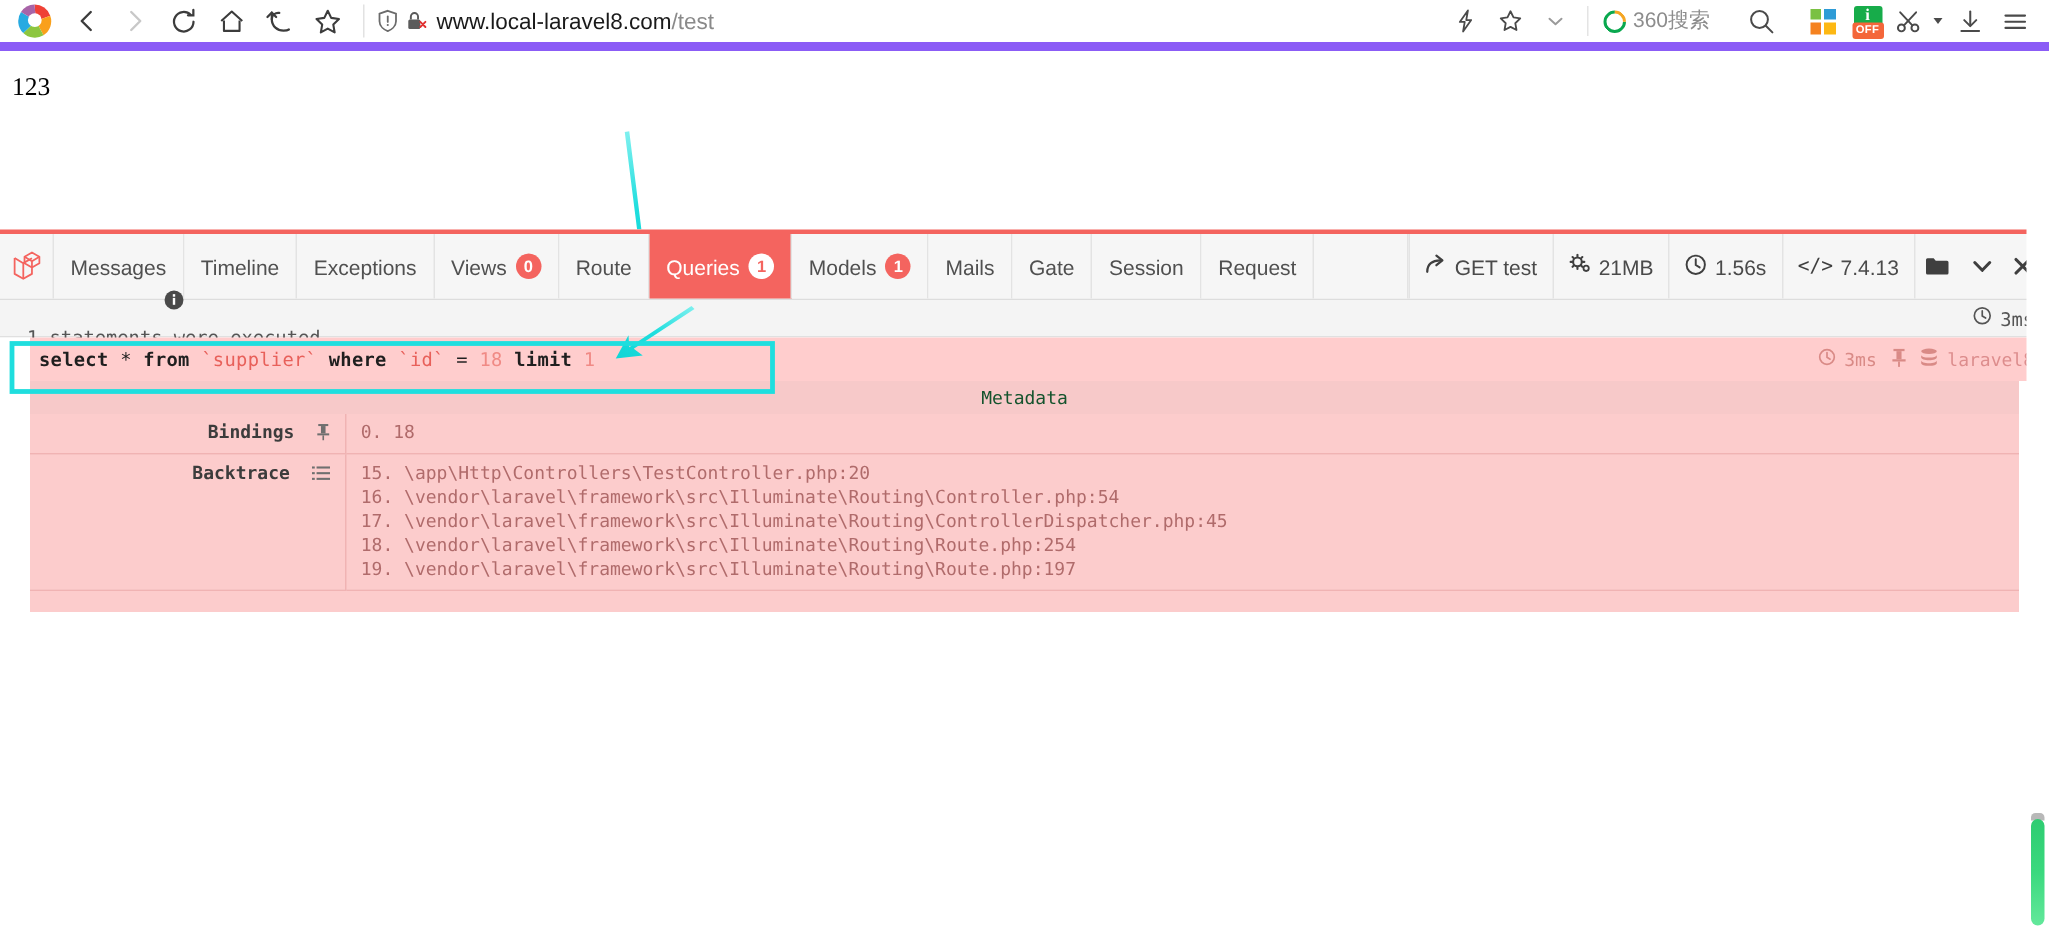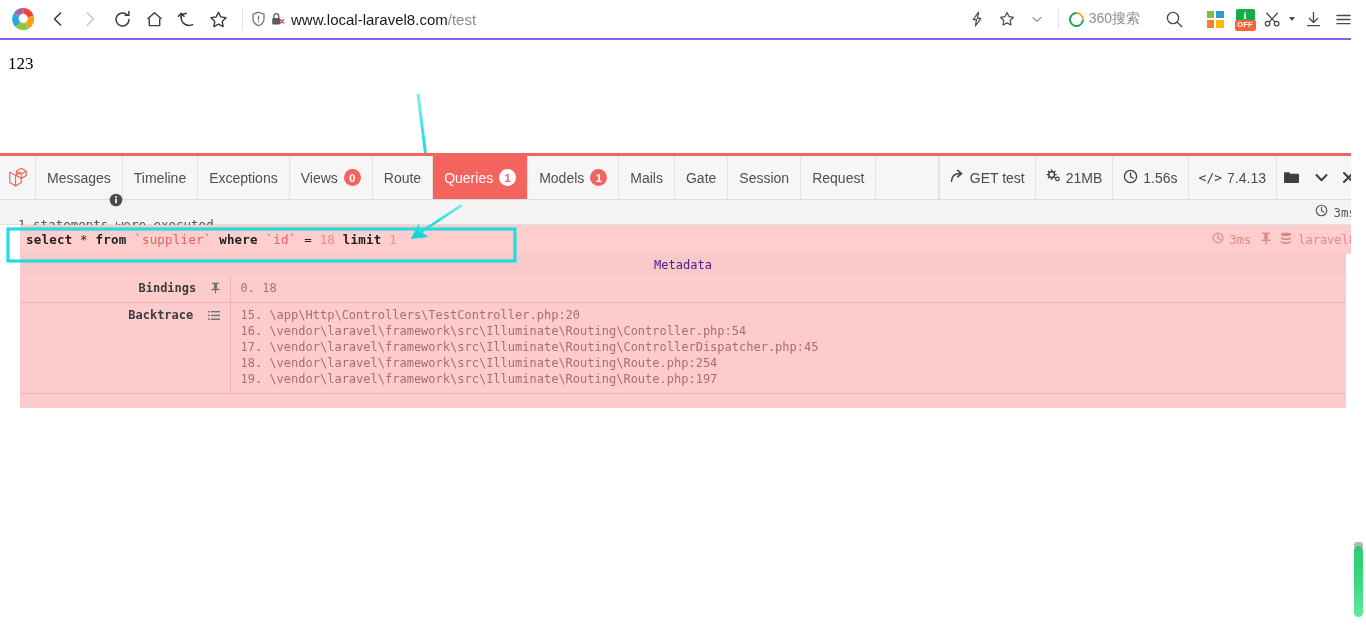--- a/index.html
+++ b/index.html
@@ -7,23 +7,23 @@
     margin: 0; padding: 0;
     width: 1366px; height: 629px;
     background: #ffffff;
     font-family: "Liberation Sans", sans-serif;
     overflow: hidden;
   }
 
   
   .browser-bar {
     position: relative;
-    height: 40px;
+    height: 34px;
     background: #ffffff;
-    border-bottom: 2px solid #8b5cf6;
+    border-bottom: 6px solid #8b5cf6;
     display: flex;
     align-items: center;
     padding: 0 8px;
   }
   .logo-360 {
     width: 26px; height: 26px;
     margin: 0 6px 0 2px;
     position: relative;
     flex: 0 0 auto;
   }
@@ -201,21 +201,21 @@
     margin-left: 0;
     border-collapse: collapse;
     font-size: 12px;
     color: #555;
     background: #fdd;
   }
   .meta-head td {
     background: #f7c9c9;
     text-align: center;
     padding: 4px 12px;
-    color: #4c1d95;
+    color: #14532d;
     font-family: "DejaVu Sans Mono", monospace;
     font-size: 12px;
   }
   .meta-table td.key {
     width: 210px;
     text-align: right;
     padding: 5px 10px 5px 0;
     font-weight: bold;
     color: #3c3c3c;
     background: #fccccc;

